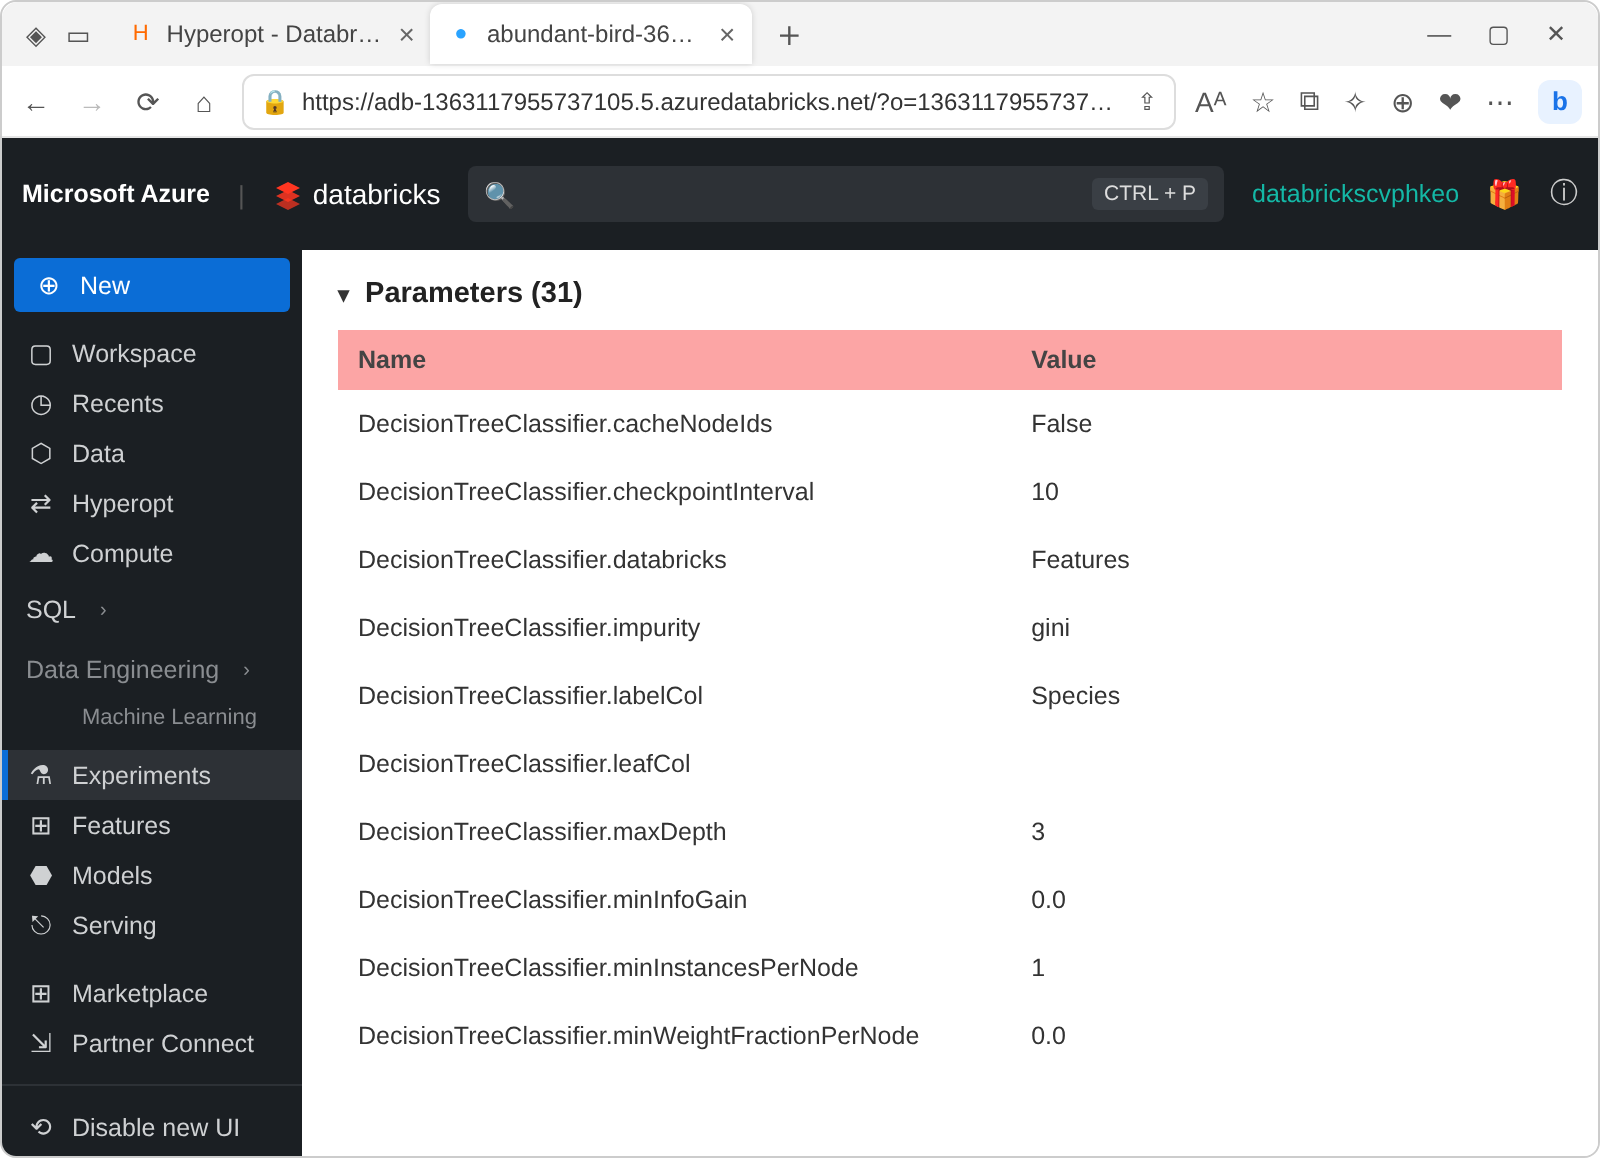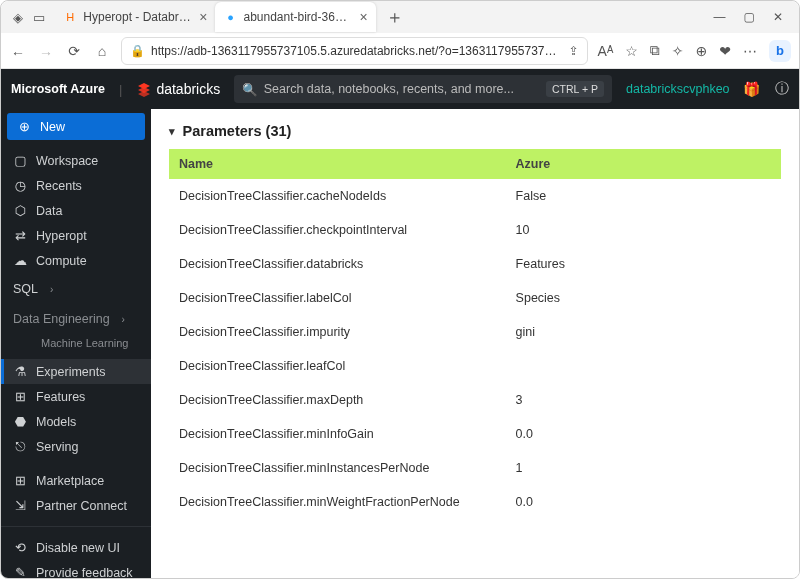--- a/index.html
+++ b/index.html
@@ -15,21 +15,21 @@
   .browser-tab .close { font-size: 14px; color:#666; }
   .addplus { font-size:18px; color:#555; padding:0 6px;}
   .window-controls { margin-left:auto; display:flex; gap:18px; padding-right:10px; color:#555; font-size:12px;}
   .addr-row { display:flex; align-items:center; height: 36px; padding: 2px 8px; gap:10px; background:#fff; border-bottom:1px solid #e5e5e5;}
   .addr-row .ic { color:#555; font-size:14px; display:inline-flex; align-items:center; justify-content:center; width:18px;}
   .addr-box { flex:1; display:flex; align-items:center; background:#fff; border:1px solid #ddd; border-radius:6px; height:28px; padding:0 8px; gap:6px; font-size:12px; color:#555; overflow:hidden;}
   .addr-url { white-space:nowrap; overflow:hidden; text-overflow:ellipsis; color:#333;}
   .addr-right { display:flex; gap:12px; color:#555; font-size:14px; align-items:center;}
   .bing { width:22px; height:22px; border-radius:6px; background:#e8f2ff; color:#1a73e8; display:flex; align-items:center; justify-content:center; font-weight:bold; font-size:13px;}
   
-  .app-header { background:#1b1f23; color:#fff; height:40px; display:flex; align-items:center; padding:0 10px; gap:14px; font-size:13px;}
+  .app-header { background:#1b1f23; color:#fff; height:56px; display:flex; align-items:center; padding:0 10px; gap:14px; font-size:13px;}
   .azure { font-size:12.5px; font-weight:600;}
   .dbx-logo { display:flex; align-items:center; gap:4px; font-size:14px; font-weight:400; color:#fff;}
   .dbx-mark { color:#ff3621; font-size:16px;}
   .search-bar { flex:1; display:flex; align-items:center; background:#2d3136; border-radius:4px; height:28px; padding:0 8px; gap:6px; color:#bbb; font-size:12.5px;}
   .kbd { background:#3a3f45; border-radius:3px; padding:2px 6px; font-size:10.5px; color:#ddd; margin-left:auto;}
   .ws-name { color:#14b8a6; font-size:12.5px;}
   .hdr-ic { color:#ccc; font-size:14px;}
   
   .app-body { display:flex; height: calc(579px - 32px - 36px - 40px); }
   
@@ -42,21 +42,21 @@
   .side-item.active { background:#2d3136; border-left:3px solid #0b6dd6; padding-left:9px;}
   .side-label { font-size:11px; color:#8a8d91; padding:6px 12px;margin-left:28px;}
   .side-spacer { flex:1;}
   .chev{font-size:10px;color:#8a8d91;margin-left:4px;}
   
   .content { flex:1; background:#fff; overflow-y:auto; padding:0;}
   .section-head { display:flex; align-items:center; gap:8px; padding:14px 18px 10px; font-size:14.5px; font-weight:600; color:#222;}
   .section-head .caret { font-size:11px; transform:rotate(0); color:#333;}
   .param-table { width:100%; padding:0 18px 20px;}
   .ptable { width:100%; border-collapse:collapse; font-size:12.5px;}
-  .ptable th { text-align:left; font-weight:600; color:#444; background:#bef264; padding:8px 10px;}
+  .ptable th { text-align:left; font-weight:600; color:#444; background:#fca5a5; padding:8px 10px;}
   .ptable td { padding:10px 10px; border-bottom:0; color:#333;}
   .ptable tr td:first-child { width:55%;}
   svg{display:block;}
 </style>
 </head>
 <body>
 
 <div class="browser-top">
   <div class="tab-strip">
     <div class="tab-ctrl">
@@ -115,21 +115,20 @@
             <polygon points="8,2 14,5 8,8 2,5"></polygon>
             <polygon points="8,6 14,9 8,12 2,9" opacity="0.85"></polygon>
             <polygon points="8,10 14,13 8,16 2,13" opacity="0.7"></polygon>
           </g>
         </svg>
     </span>
     <span>databricks</span>
   </div>
   <div class="search-bar">
     <span>🔍</span>
-    <span style="flex:1; overflow:hidden; text-overflow:ellipsis;">Search data, notebooks, recents, and more...</span>
     <span class="kbd">CTRL + P</span>
   </div>
   <span class="ws-name">databrickscvphkeo</span>
 
   <span class="hdr-ic" style="font-size:14px;">🎁</span>
   <span class="hdr-ic">ⓘ</span>
 </div>
 
 <div class="app-body">
 
@@ -214,45 +213,45 @@
   <div class="content">
     <div class="section-head">
       <span class="caret">▾</span>
       <span>Parameters (31)</span>
     </div>
     <div class="param-table">
       <table class="ptable">
         <thead>
           <tr>
             <th>Name</th>
-            <th>Azure</th>
+            <th>Value</th>
           </tr>
         </thead>
         <tbody id="param-rows">
             <tr>
               <td>DecisionTreeClassifier.cacheNodeIds</td>
               <td>False</td>
             </tr>
             <tr>
               <td>DecisionTreeClassifier.checkpointInterval</td>
               <td>10</td>
             </tr>
             <tr>
               <td>DecisionTreeClassifier.databricks</td>
               <td>Features</td>
             </tr>
             <tr>
+              <td>DecisionTreeClassifier.impurity</td>
+              <td>gini</td>
+            </tr>
+            <tr>
               <td>DecisionTreeClassifier.labelCol</td>
               <td>Species</td>
             </tr>
             <tr>
-              <td>DecisionTreeClassifier.impurity</td>
-              <td>gini</td>
-            </tr>
-            <tr>
               <td>DecisionTreeClassifier.leafCol</td>
               <td></td>
             </tr>
             <tr>
               <td>DecisionTreeClassifier.maxDepth</td>
               <td>3</td>
             </tr>
             <tr>
               <td>DecisionTreeClassifier.minInfoGain</td>
               <td>0.0</td>

